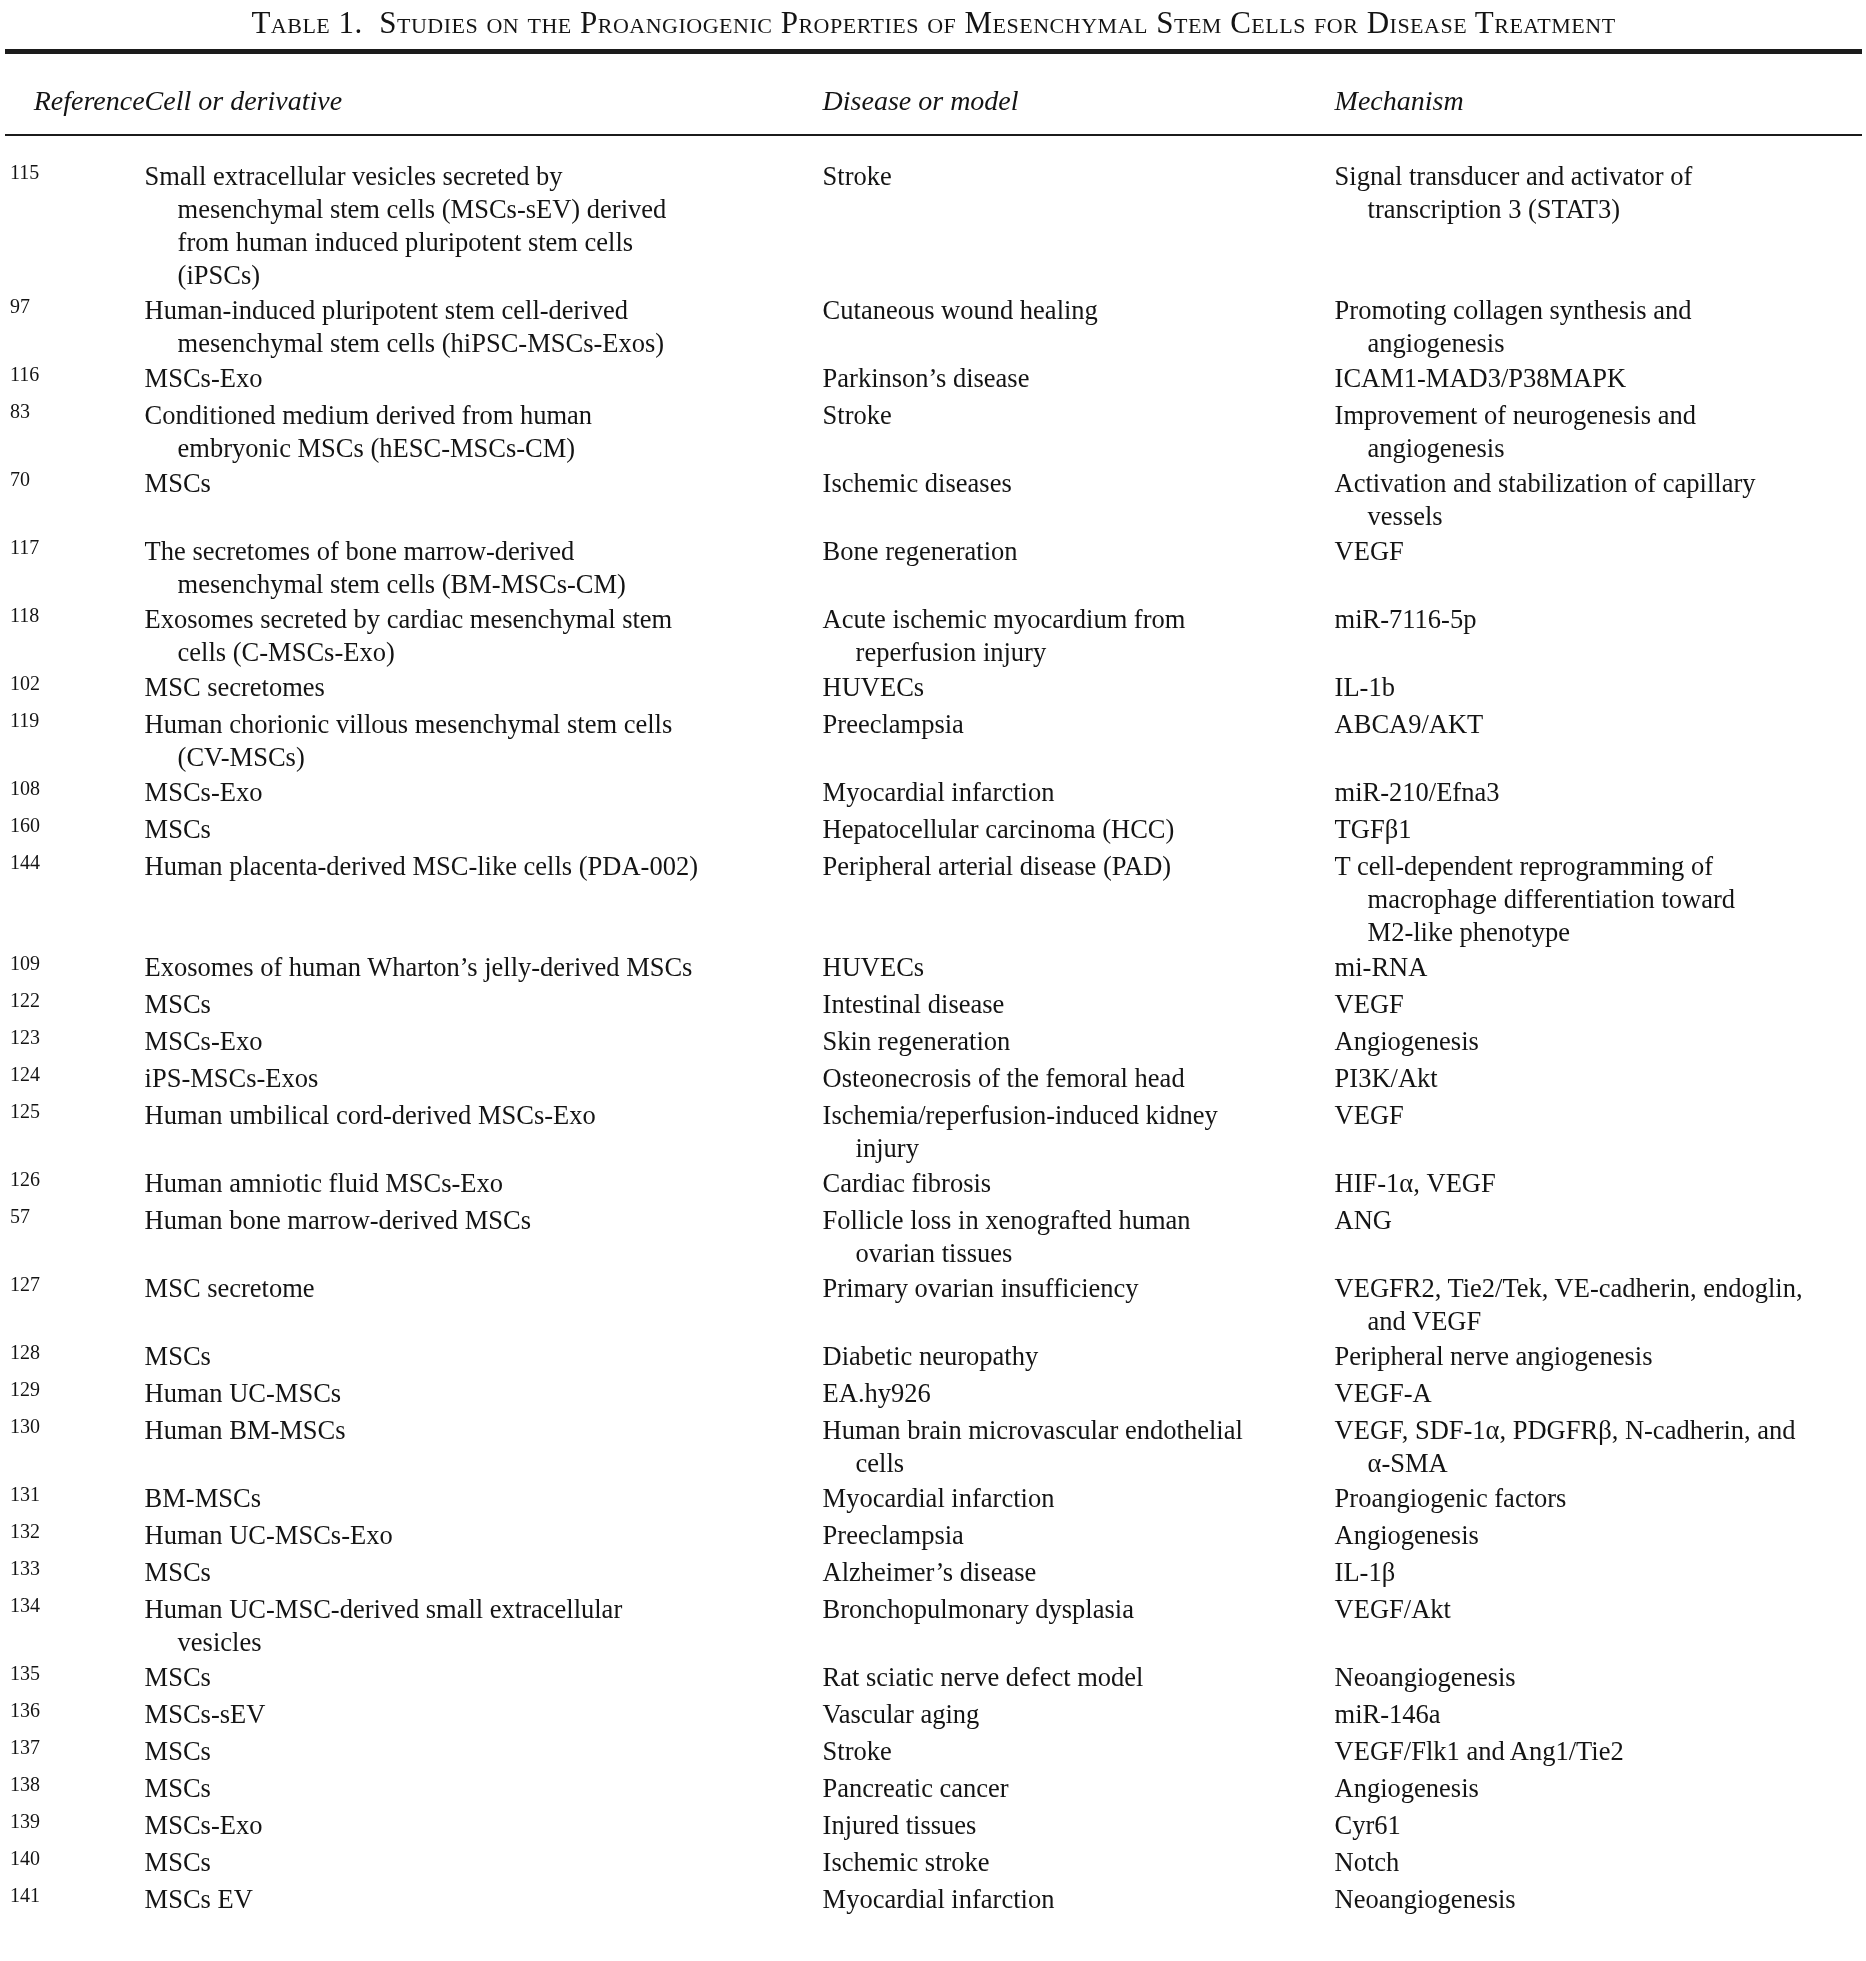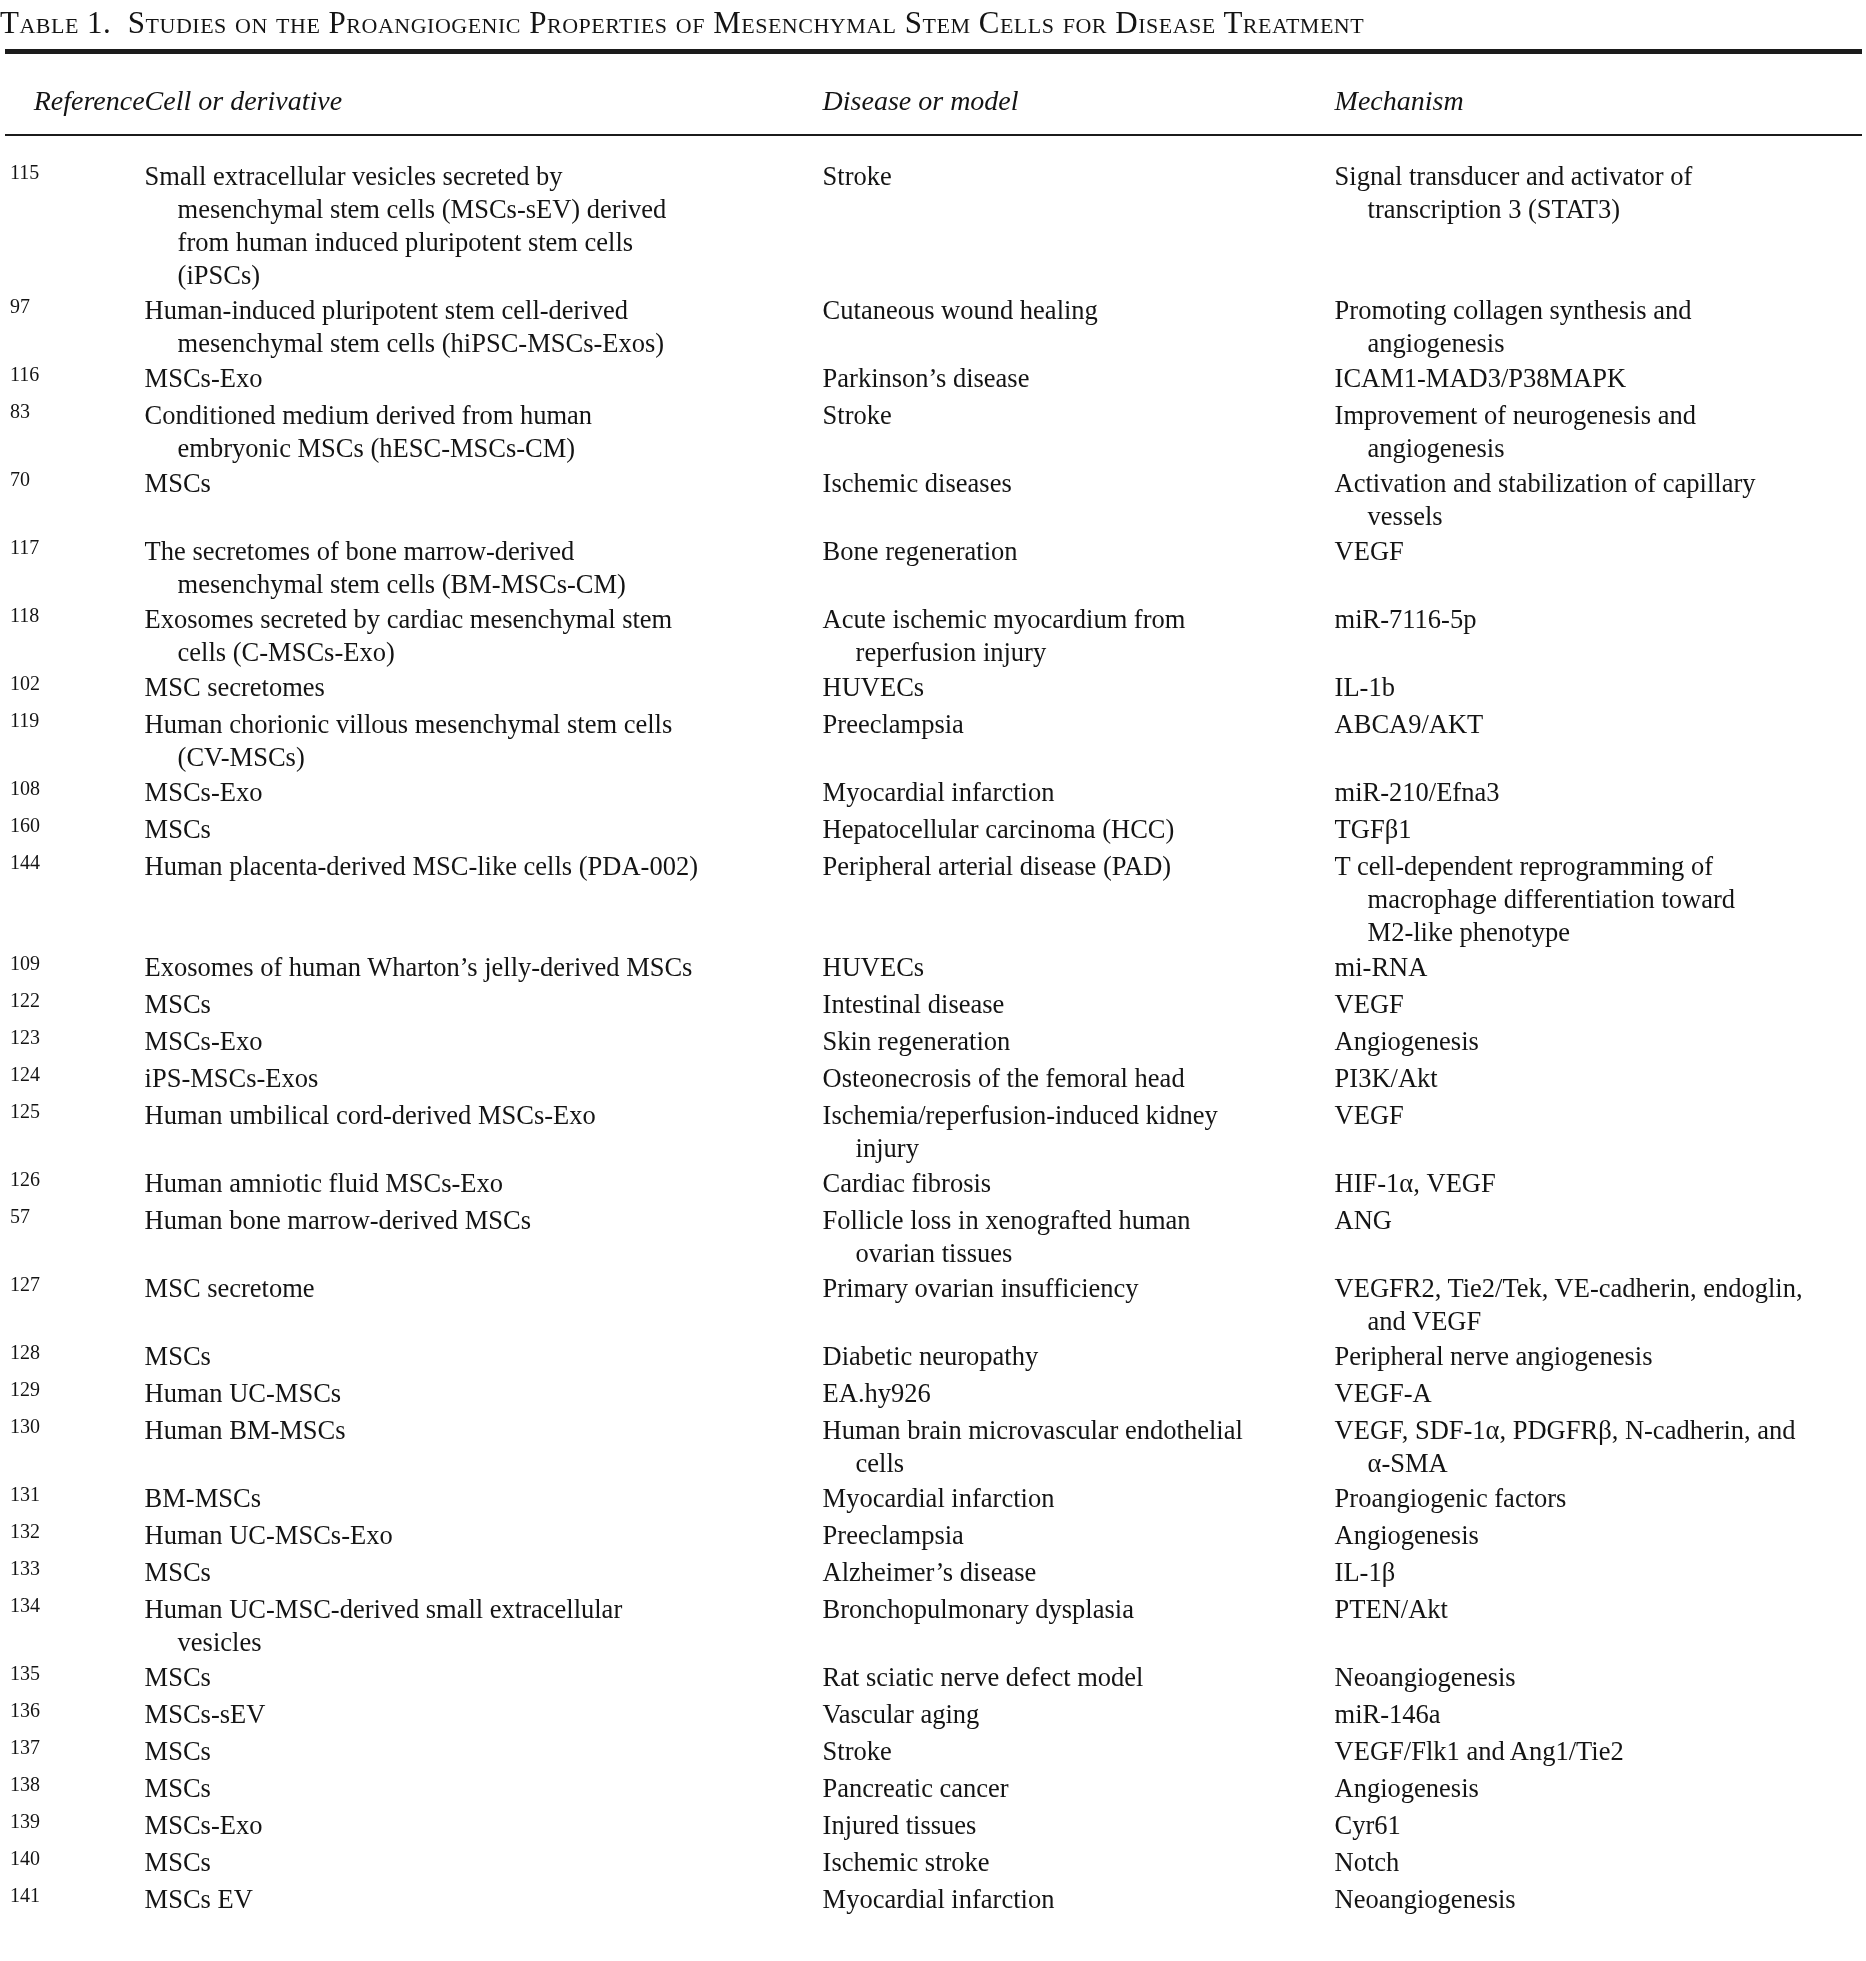--- a/index.html
+++ b/index.html
@@ -6,20 +6,21 @@
   .page {
     width: 1867px;
     height: 1962px;
     background: #ffffff;
     color: #141414;
     font-family: "Liberation Serif", "DejaVu Serif", serif;
     overflow: hidden;
     position: relative;
   }
   .title {
+    text-align: center;
     font-variant: small-caps;
     font-size: 31px;
     line-height: 38px;
     padding-top: 3.7px;
     letter-spacing: 0.5px;
     white-space: nowrap;
   }
   .rule {
     background: #1b1b1b;
     height: 4.6px;
@@ -256,21 +257,21 @@
     <td class="ref"><span class="sup">133</span></td>
     <td class="hang">MSCs</td>
     <td class="hang">Alzheimer’s disease</td>
     <td class="hang">IL-1β</td>
   </tr>
         <tr>
     <td class="ref"><span class="sup">134</span></td>
     <td class="hang">Human UC-MSC-derived small extracellular
 vesicles</td>
     <td class="hang">Bronchopulmonary dysplasia</td>
-    <td class="hang">PTEN/Akt</td>
+    <td class="hang">VEGF/Akt</td>
   </tr>
         <tr>
     <td class="ref"><span class="sup">135</span></td>
     <td class="hang">MSCs</td>
     <td class="hang">Rat sciatic nerve defect model</td>
     <td class="hang">Neoangiogenesis</td>
   </tr>
         <tr>
     <td class="ref"><span class="sup">136</span></td>
     <td class="hang">MSCs-sEV</td>

